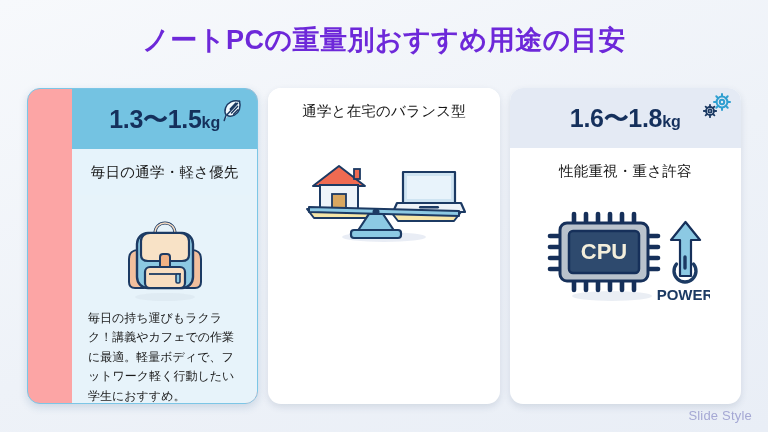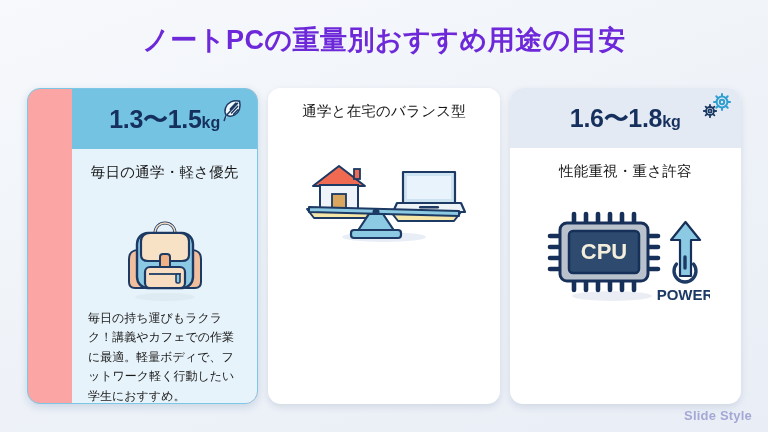--- a/index.html
+++ b/index.html
@@ -138,21 +138,21 @@
   .card.accent .card-body {
     background: #e7f3fa;
   }
 
   
   .watermark {
     position: absolute;
     right: 16px;
     bottom: 9px;
     font-size: 13px;
-    font-weight: 700;
+    font-weight: 400;
     color: #a5a8d4;
     letter-spacing: 0.2px;
   }
 </style>
 </head>
 <body>
 
 <div class="page-title">ノートPCの重量別おすすめ用途の目安</div>
 
 <div class="cards">

